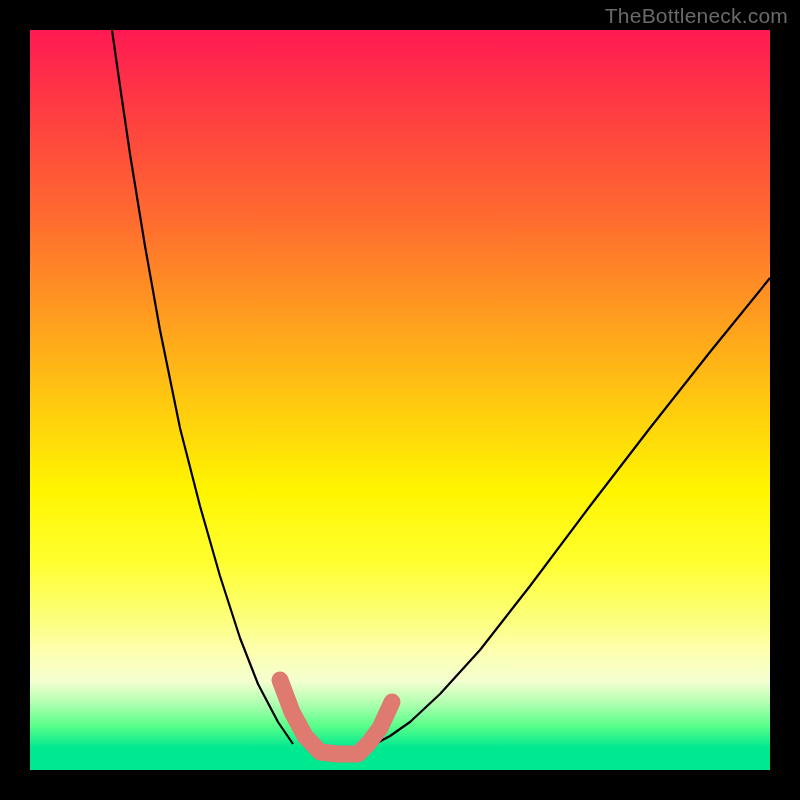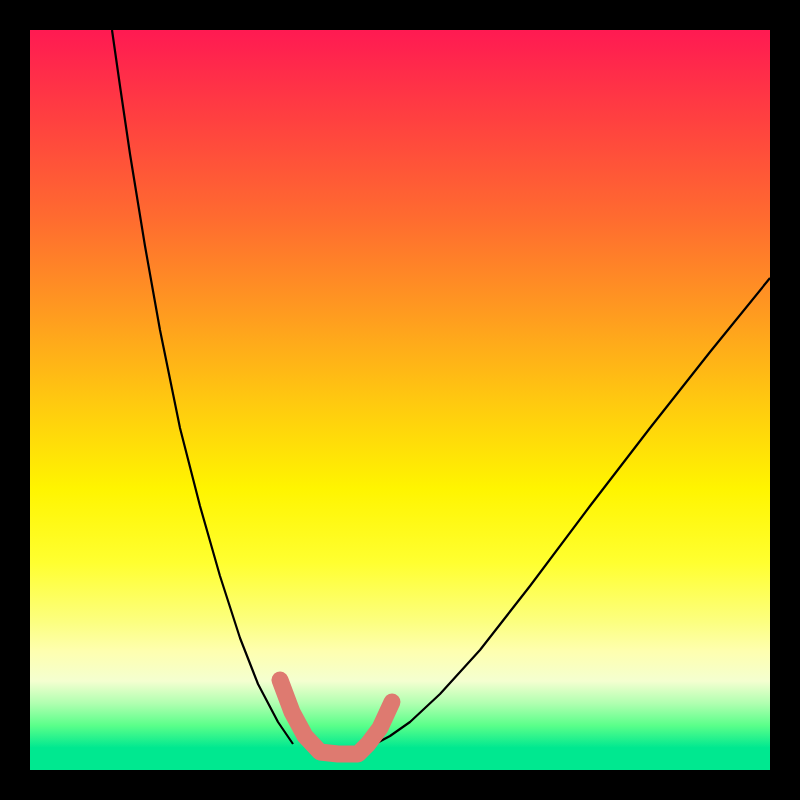--- a/index.html
+++ b/index.html
@@ -58,20 +58,21 @@
     color: #6a6a6a;
     font-size: 21px;
     letter-spacing: 0.2px;
   }
 </style>
 </head>
 <body>
 
 <div class="frame">
 
+  <div class="watermark">TheBottleneck.com</div>
 
   <div class="plot-area">
     <svg id="curve-svg" class="curve-layer" viewBox="0 0 740 740" preserveAspectRatio="none">
         <path d="M82 0 L90 56 L100 124 L115 216 L130 300 L150 398 L170 476 L190 546 L210 608 L228 654 L248 692 L263 714" fill="none" stroke="#000000" stroke-width="2.2" stroke-linecap="butt" stroke-linejoin="round"></path>
         <path d="M345 714 L360 706 L380 692 L410 664 L450 620 L500 556 L560 476 L620 398 L680 322 L740 248" fill="none" stroke="#000000" stroke-width="2.2" stroke-linecap="butt" stroke-linejoin="round"></path>
         <path d="M250 650 L262 682 L275 706 L290 722 L308 724 L328 724 L338 714 L350 698 L362 672" fill="none" stroke="#de7a70" stroke-width="17" stroke-linecap="round" stroke-linejoin="round"></path>
       </svg>
   </div>
 
 </div>

